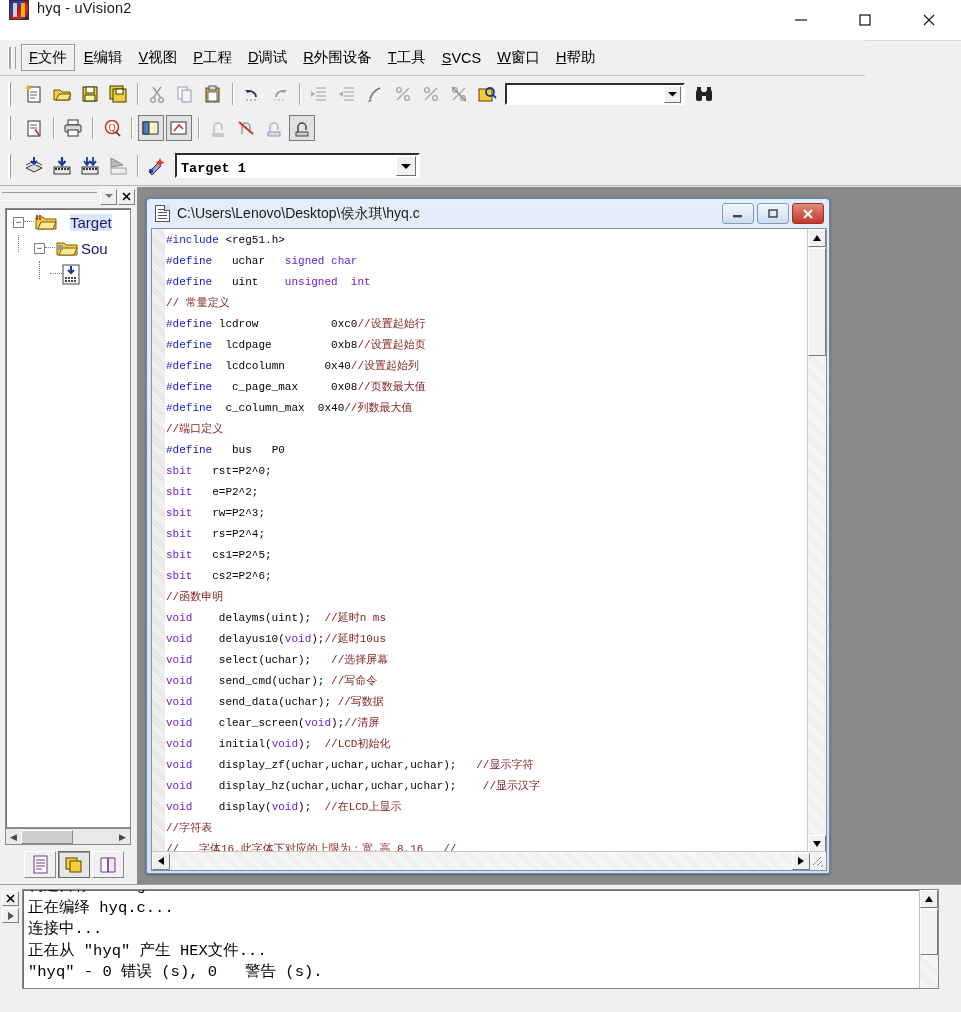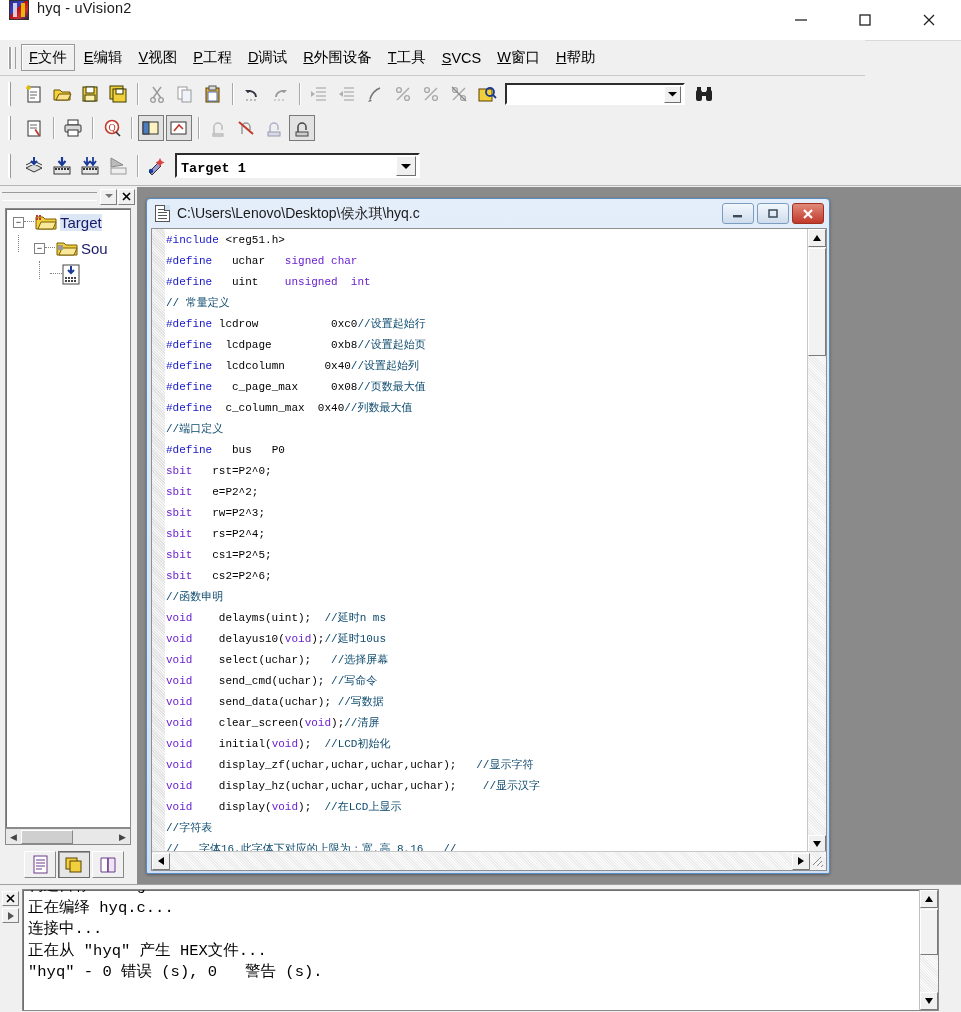--- a/index.html
+++ b/index.html
@@ -87,21 +87,21 @@
     background:#fff;border:1px solid #8a8a8a;box-sizing:border-box;overflow:hidden;
     box-shadow:inset 1px 1px 0 #707070;
   }
   .tnode{display:flex;align-items:center;height:26px;position:relative;white-space:nowrap;}
   .tbox{width:11px;height:11px;border:1px solid #808080;background:#fff;
     display:flex;align-items:center;justify-content:center;font-size:9px;line-height:9px;box-sizing:border-box;}
   .tdot{width:10px;height:1px;border-top:1px dotted #808080;}
   .vdot{position:absolute;border-left:1px dotted #808080;}
   .folder{width:22px;height:17px;position:relative;margin:0 3px 0 1px;}
   .tlabel{font-size:15px;color:#1a1a6a;}
-  .tlabel.sel{background:#dce7f5;}
+  .tlabel.sel{background:#dce7f5;margin-left:10px;}
   .sb-hscroll{
     position:absolute;left:5px;top:641px;width:126px;height:17px;background:#e8e8e8;
     border:1px solid #8a8a8a;box-sizing:border-box;display:flex;align-items:center;
   }
   .hs-btn{width:15px;height:15px;display:flex;align-items:center;justify-content:center;font-size:9px;color:#444;}
   .hs-thumb{width:52px;height:14px;background:#cfcfcf;border:1px solid #fff;border-right-color:#888;border-bottom-color:#888;box-sizing:border-box;}
   .sb-tabs{position:absolute;left:24px;top:664px;display:flex;gap:2px;}
   .sb-tab{width:32px;height:27px;background:#f0f0f0;border:1px solid #fff;border-right-color:#888;border-bottom-color:#888;
     display:flex;align-items:center;justify-content:center;box-sizing:border-box;}
   .sb-tab.active{border:1px solid #6a6a6a;background:#e6e6e6;box-shadow:inset 1px 1px 0 #9a9a9a;}
@@ -130,21 +130,21 @@
   .gutter{position:absolute;left:0;top:0;width:13px;height:624px;background:#eeeeee;
     background-image:repeating-linear-gradient(45deg,#e2e2e2 0 1px,#f6f6f6 1px 2px);}
   .code{
     position:absolute;left:14px;top:1px;width:640px;height:623px;overflow:hidden;
     font-family:"Liberation Mono","DejaVu Sans Mono",monospace;
     font-size:11px;line-height:21px;white-space:pre;color:#000;
   }
   .code .ln{height:21px;}
   .kw{color:#1616c8;}        
   .ty{color:#6a22d0;}        
-  .cm{color:#0c4a6e;}        
+  .cm{color:#7f1d1d;}        
   .nm{color:#000;}
   .vscroll{position:absolute;right:0;top:0;width:18px;height:624px;background:#f2f2f2;
     background-image:repeating-linear-gradient(45deg,#ececec 0 1px,#fafafa 1px 2px);
     border-left:1px solid #c8c8c8;}
   .vs-btn{width:18px;height:18px;background:#f0f0f0;border:1px solid #fff;border-right-color:#7a7a7a;border-bottom-color:#7a7a7a;
     display:flex;align-items:center;justify-content:center;box-sizing:border-box;}
   .vs-thumb{position:absolute;left:0;top:19px;width:18px;height:108px;background:#f2f2f2;
     border:1px solid #fff;border-right-color:#7a7a7a;border-bottom-color:#7a7a7a;box-sizing:border-box;}
   .hscroll{position:absolute;left:0;bottom:0;width:674px;height:18px;background:#f2f2f2;
     background-image:repeating-linear-gradient(45deg,#ececec 0 1px,#fafafa 1px 2px);
@@ -157,21 +157,21 @@
   .output{
     position:absolute;left:0;top:884px;width:961px;height:128px;background:#f0f0f0;
     box-sizing:border-box;border-top:1px solid #a0a0a0;
   }
   .out-side{position:absolute;left:2px;top:6px;width:20px;height:118px;}
   .out-xbtn{width:17px;height:15px;background:#f0f0f0;border:1px solid #fff;border-right-color:#808080;border-bottom-color:#808080;
     display:flex;align-items:center;justify-content:center;font-size:10px;font-weight:bold;box-sizing:border-box;}
   .out-abtn{width:17px;height:15px;margin-top:2px;background:#f0f0f0;border:1px solid #fff;border-right-color:#808080;border-bottom-color:#808080;
     display:flex;align-items:center;justify-content:center;font-size:8px;box-sizing:border-box;}
   .out-box{
-    position:absolute;left:22px;top:4px;width:917px;height:122px;background:#fff;
+    position:absolute;left:22px;top:4px;width:917px;height:100px;background:#fff;
     border:1px solid #8a8a8a;box-sizing:border-box;overflow:hidden;
     box-shadow:inset 1px 1px 0 #6f6f6f;
   }
   .out-text{
     position:absolute;left:5px;top:-14px;width:870px;
     font-family:"Liberation Mono","DejaVu Sans Mono",monospace;
     font-size:15.5px;line-height:21.5px;white-space:pre;color:#000;
   }
   .out-vs{position:absolute;right:0;top:0;width:18px;height:120px;background:#f2f2f2;
     background-image:repeating-linear-gradient(45deg,#ececec 0 1px,#fafafa 1px 2px);border-left:1px solid #c0c0c0;}

